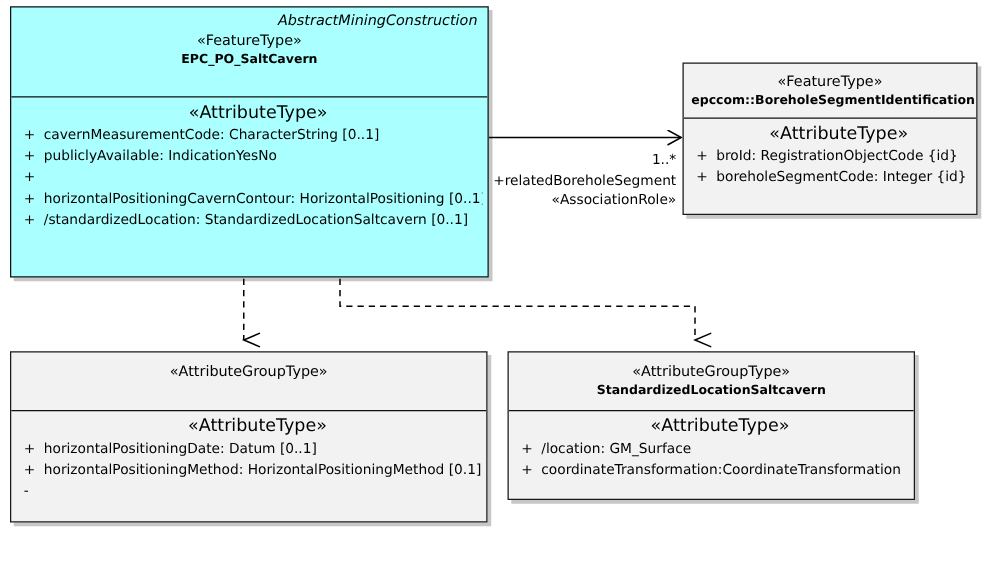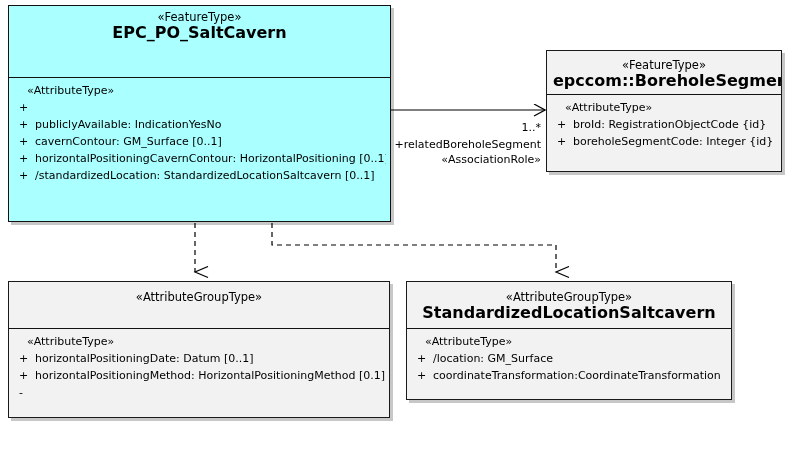--- a/index.html
+++ b/index.html
@@ -51,35 +51,36 @@
     line-height: 15px;
     padding-right: 2px;
     white-space: nowrap;
   }
   .stereotype {
     font-size: 11.5px;
     line-height: 16px;
     white-space: nowrap;
   }
   .class-name {
-    font-size: 16px;
+    font-size: 10px;
     font-weight: bold;
     line-height: 16px;
     white-space: nowrap;
   }
 
   .class-body {
     box-sizing: border-box;
     padding: 4px 4px 5px 4px;
   }
   .group-stereotype {
-    font-size: 11px;
+    font-size: 14px;
     line-height: 17px;
     padding-left: 14px;
     white-space: nowrap;
+    text-align: center;
   }
   .attr-row {
     display: flex;
     align-items: baseline;
     font-size: 11px;
     line-height: 17px;
     white-space: nowrap;
   }
   .attr-vis {
     width: 22px;
@@ -136,35 +137,36 @@
       <path d="M272,223 L272,245 L556,245 L556,272" fill="none" stroke="#000000" stroke-width="1.2" stroke-dasharray="5,4" marker-end="url(#hollowArrow)"></path>
     </g>
   </svg>
 
   <div class="edge-label" style="left:391px; top:121px; width:150px;">1..*</div>
   <div class="edge-label" style="left:379px; top:138px; width:162px;">+relatedBoreholeSegment</div>
   <div class="edge-label" style="left:379px; top:153px; width:162px;">«AssociationRole»</div>
 
   <div class="uml-class cyan" style="left:8px; top:5px; width:383px; height:217px;">
     <div class="class-header" style="height:72px;">
+      <div class="pkg-label">AbstractMiningConstruction</div>
       <div class="stereotype">«FeatureType»</div>
       <div class="class-name">EPC_PO_SaltCavern</div>
     </div>
     <div class="class-body">
       <div class="group-stereotype">«AttributeType»</div>
       <div class="attr-row">
         <span class="attr-vis">+</span>
+        <span class="attr-text">cavernMeasurementCode: CharacterString [0..1]</span>
       </div>
       <div class="attr-row">
         <span class="attr-vis">+</span>
         <span class="attr-text">publiclyAvailable: IndicationYesNo</span>
       </div>
       <div class="attr-row">
         <span class="attr-vis">+</span>
-        <span class="attr-text">cavernContour: GM_Surface [0..1]</span>
       </div>
 
       <div class="attr-row">
         <span class="attr-vis">+</span>
         <span class="attr-text">horizontalPositioningCavernContour: HorizontalPositioning [0..1]</span>
       </div>
       <div class="attr-row">
         <span class="attr-vis">+</span>
         <span class="attr-text">/standardizedLocation: StandardizedLocationSaltcavern [0..1]</span>
       </div>

